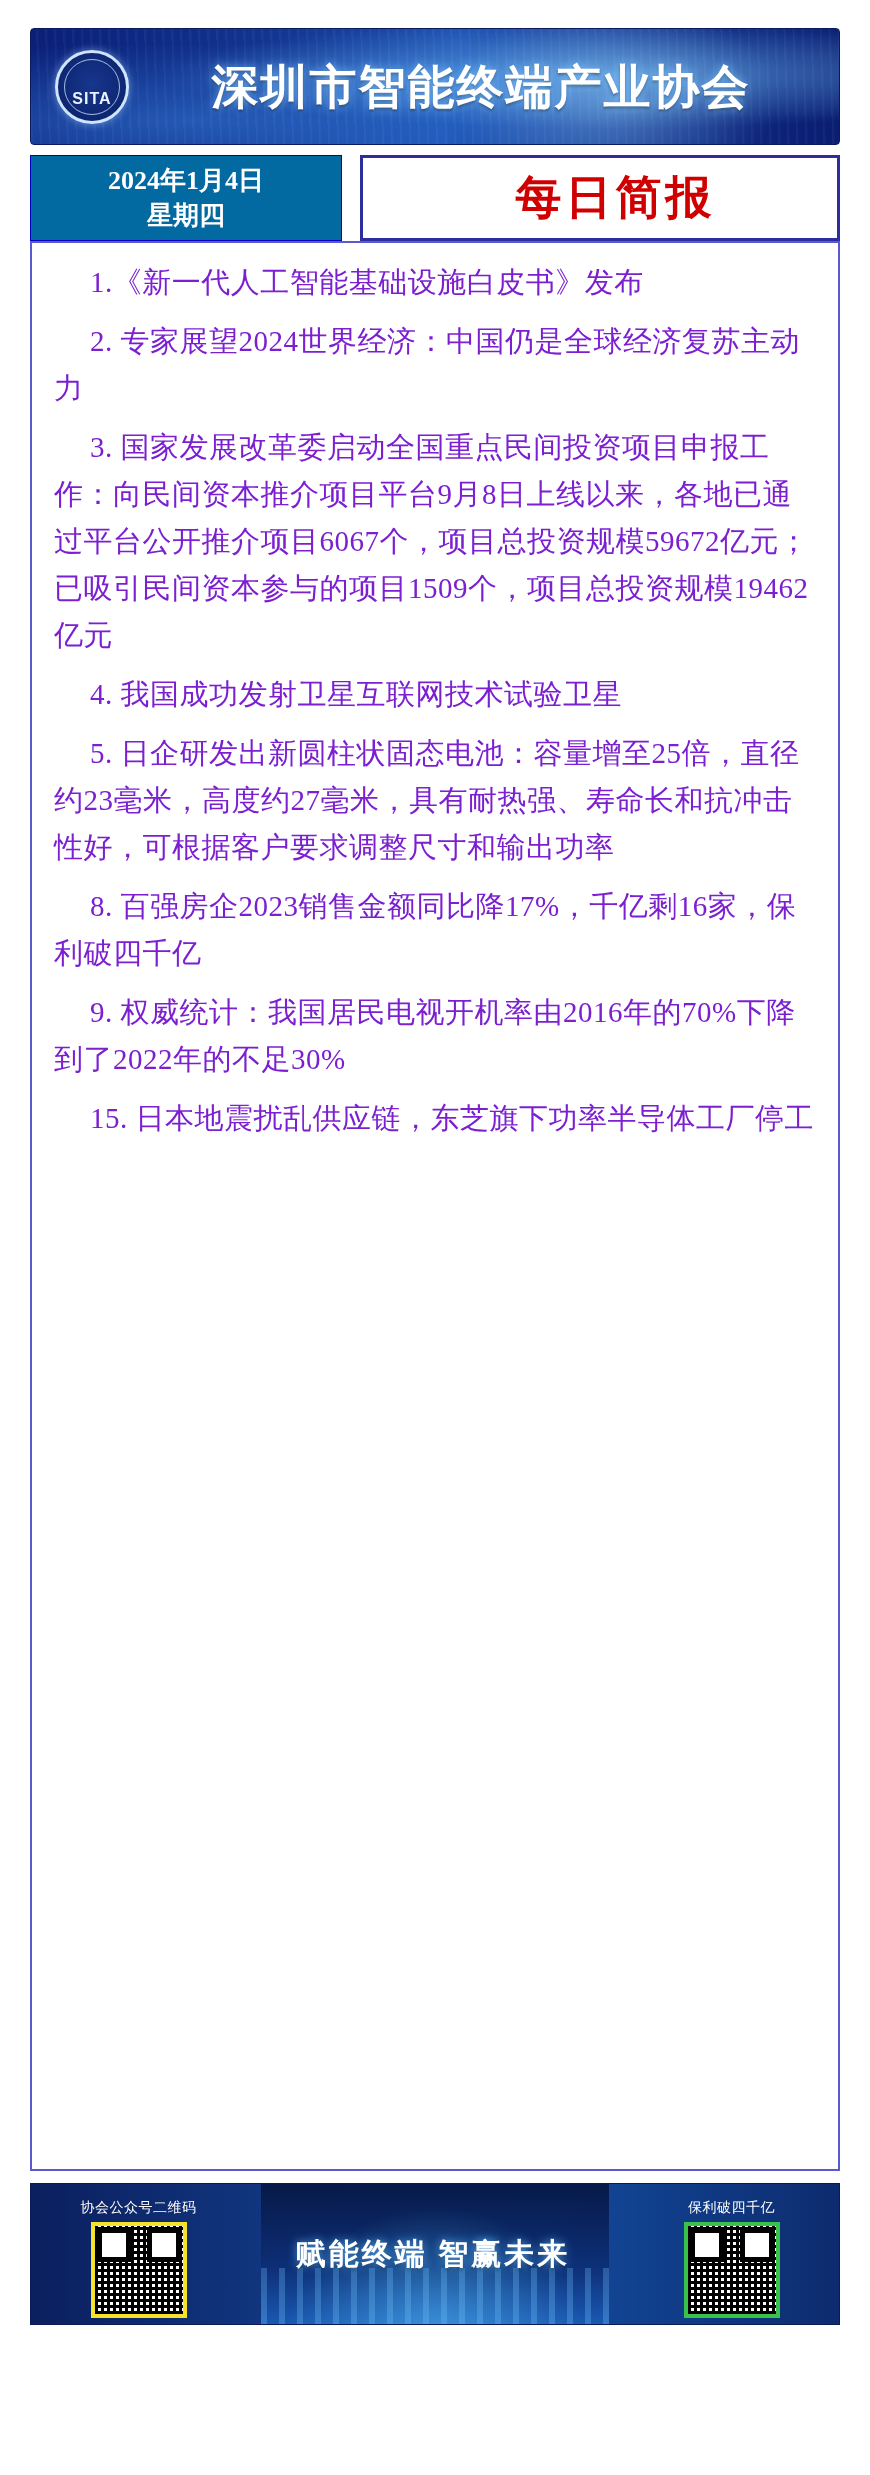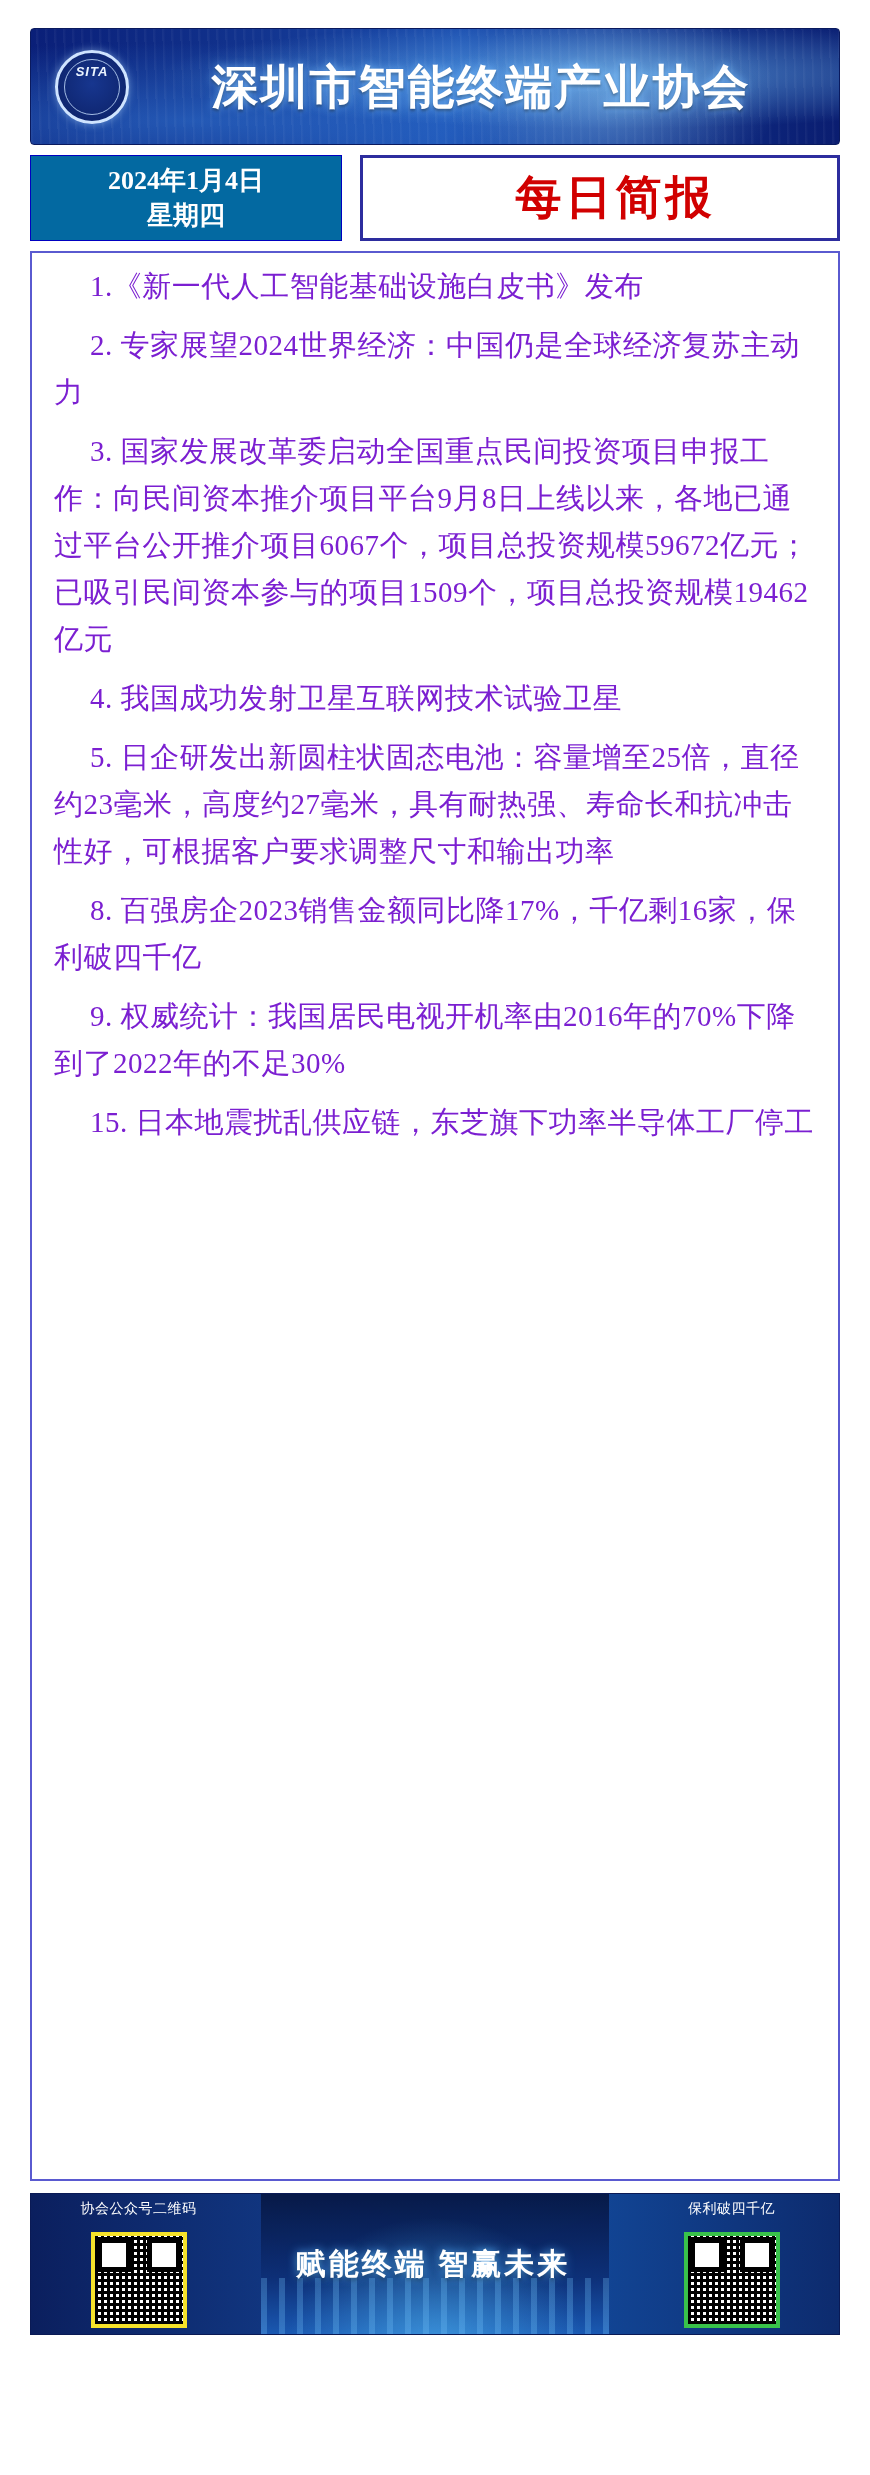--- a/index.html
+++ b/index.html
@@ -66,28 +66,27 @@
   }
   .banner .logo .inner {
     position: absolute;
     left: 9px; top: 9px; right: 9px; bottom: 9px;
     border-radius: 50%;
     border: 1px solid rgba(200,225,255,0.8);
   }
   .banner .logo .mark {
     position: absolute;
     left: 0; right: 0;
-    top: 14px;
+    top: 40px;
     text-align: center;
     color: #eaf4ff;
-    font-size: 13px;
+    font-size: 16px;
     letter-spacing: 1px;
     font-family: "Liberation Sans", sans-serif;
     font-weight: bold;
-    font-style: italic;
   }
   .banner .assoc-title {
     position: absolute;
     left: 110px;
     right: 18px;
     top: 50%;
     transform: translateY(-50%);
     text-align: center;
     color: #ffffff;
     font-size: 47px;
@@ -135,24 +134,23 @@
   .briefbox .brief-text {
     color: #d10000;
     font-size: 46px;
     font-weight: bold;
     letter-spacing: 4px;
     font-family: "Liberation Serif", serif;
   }
 
   
   .bodybox {
-    margin-top: 10px;
     border: 2px solid #5a5ad0;
     box-sizing: border-box;
-    padding: 10px 22px 22px 22px;
+    padding: 16px 22px 22px 22px;
     min-height: 1930px;
   }
   .item {
     color: #7b1fd1;
     font-size: 29px;
     line-height: 1.62;
     text-indent: 36px;
     margin: 0 0 12px 0;
     font-family: "Liberation Serif", "DejaVu Serif", serif;
     letter-spacing: 0.5px;
@@ -201,21 +199,21 @@
     text-shadow: 0 0 10px rgba(90,180,255,0.95), 0 2px 4px rgba(0,0,0,0.6);
     z-index: 3;
   }
   .qr-block {
     position: relative;
     z-index: 4;
     width: 215px;
     display: flex;
     flex-direction: column;
     align-items: center;
-    justify-content: space-between;
+    justify-content: flex-end;
     gap: 5px;
     padding: 6px 0;
     box-sizing: border-box;
   }
   .qr-block .caption {
     color: #ffffff;
     font-size: 14px;
     letter-spacing: 0.5px;
     font-family: "Liberation Sans", sans-serif;
   }

